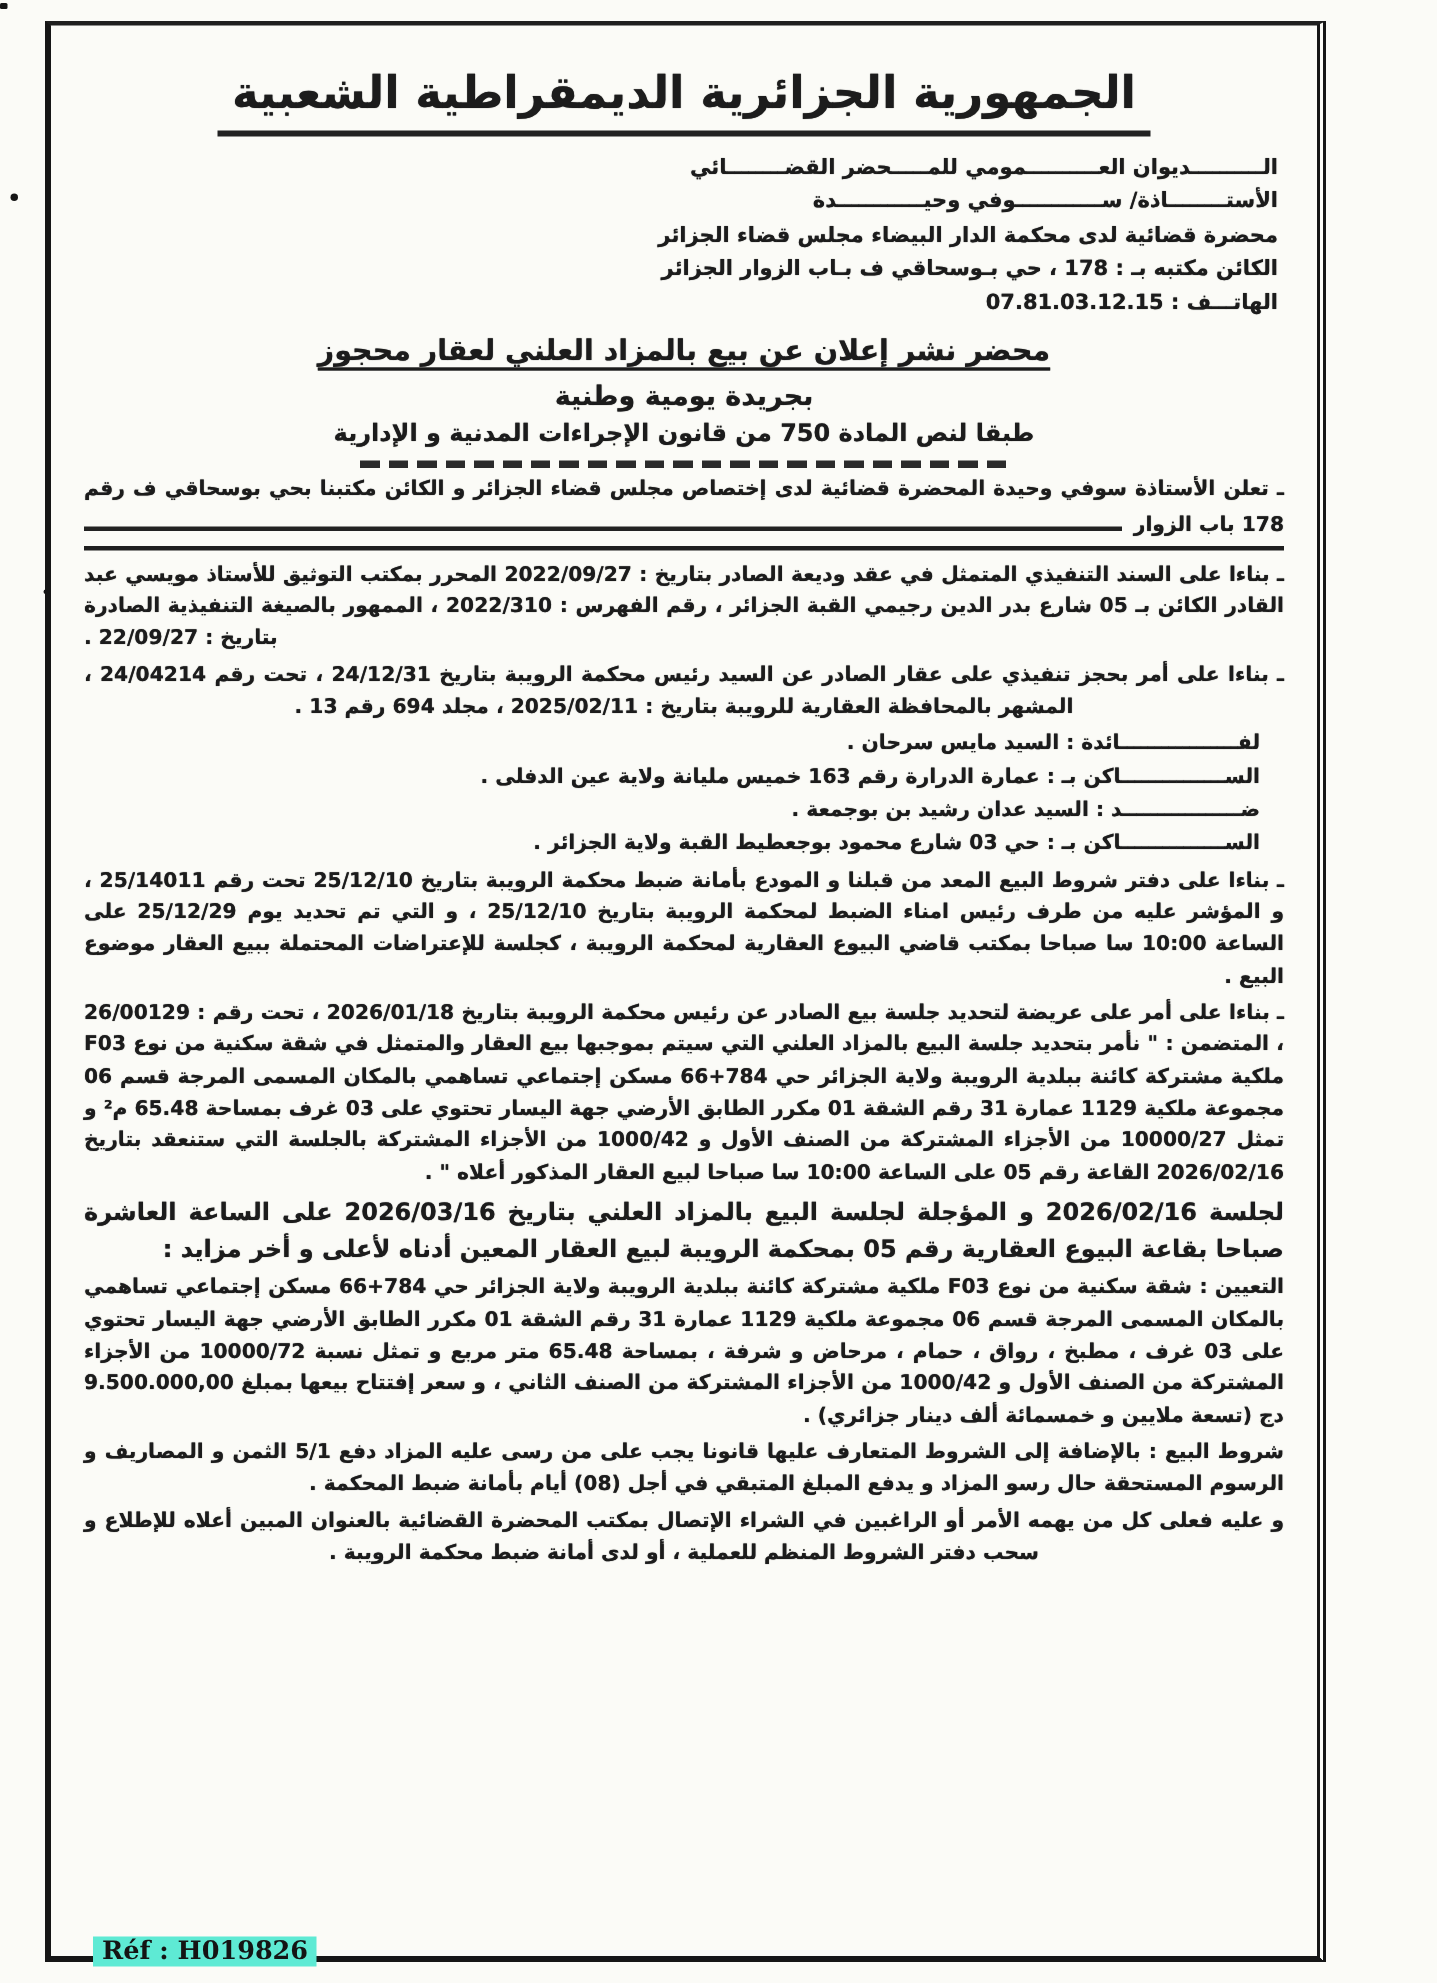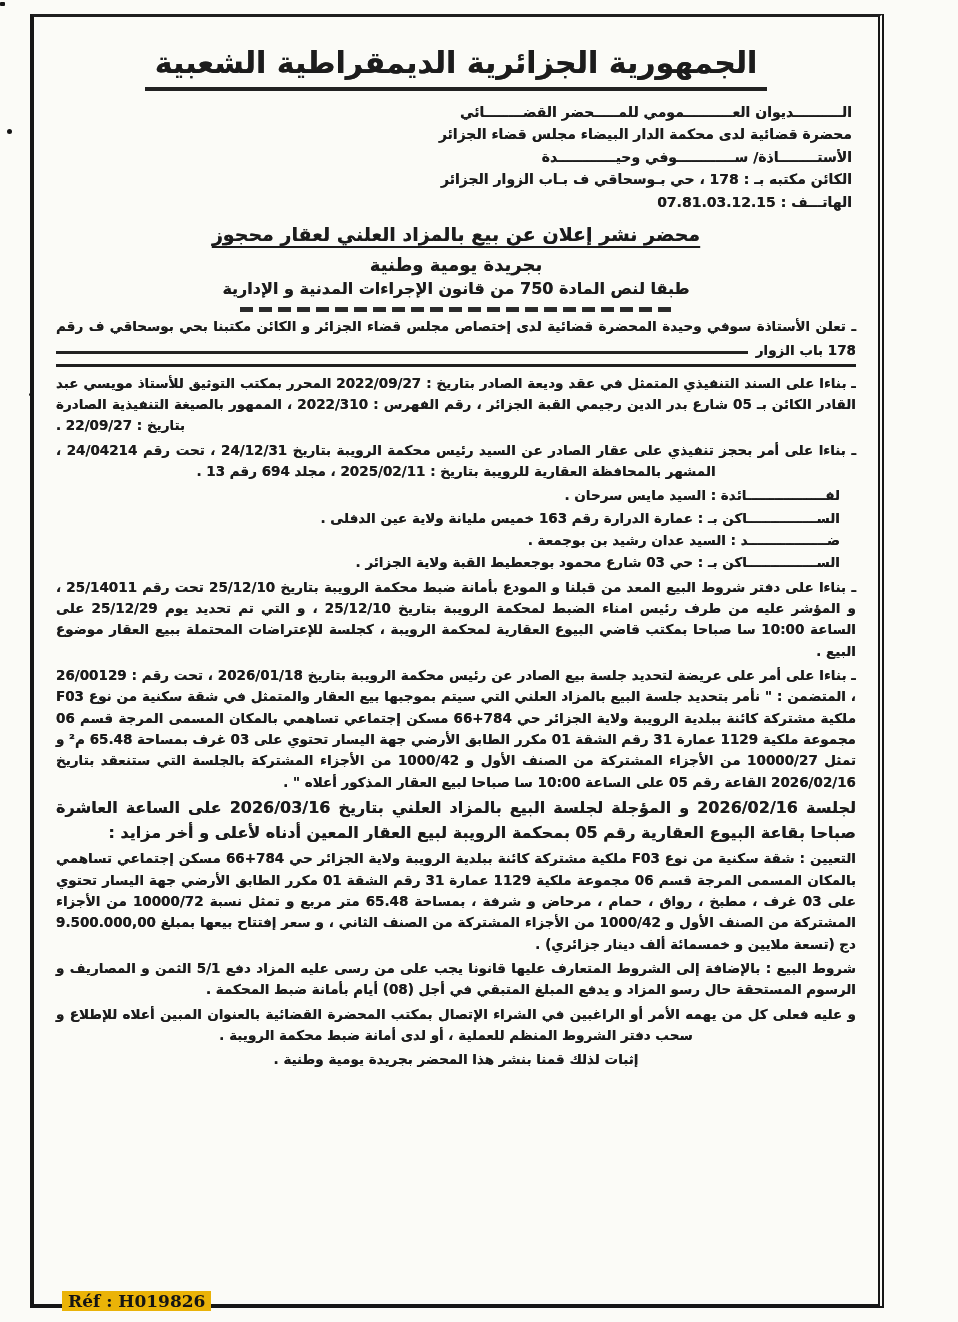--- a/index.html
+++ b/index.html
@@ -51,43 +51,43 @@
   .rule-full{height:0;border-top:3px solid #1f1f1f;margin:1px 0 6px 0;}
   .party .label{display:inline;}
   .party{margin:1px 16px;}
   .big{font-size:16px;line-height:1.55;margin:9px 0 7px 0;text-align:justify;}
   .centered{text-align:center;text-align-last:center;}
   
   .ref{
     position:absolute;left:62px;top:1291px;
     font-family:"DejaVu Serif", serif;
     font-size:17px;font-weight:bold;color:#141414;
-    background:#eab308;padding:0 6px;direction:ltr;
+    background:#5eead4;padding:0 6px;direction:ltr;
   }
   
   .speck{position:absolute;background:#151515;border-radius:50%;}
   .speck.s1{left:7px;top:129px;width:5px;height:5px;}
   .speck.s2{left:29px;top:393px;width:3px;height:3px;}
   .speck.s3{left:0;top:2px;width:5px;height:4px;border-radius:1px;}
 </style>
 </head>
 <body>
 
 <div class="speck s1"></div>
 <div class="speck s2"></div>
 <div class="speck s3"></div>
 
 <div class="frame ink">
 
   <div class="country">الجمهورية الجزائرية الديمقراطية الشعبية</div>
 
   <div class="office">
     <div>الــــــــــديوان العــــــــــمومي للمـــــحضر القضــــــــائي</div>
+    <div>الأستــــــــاذة/ ســــــــــــوفي وحيــــــــــــدة</div>
     <div>محضرة قضائية لدى محكمة الدار البيضاء مجلس قضاء الجزائر</div>
-    <div>الأستــــــــاذة/ ســــــــــــوفي وحيــــــــــــدة</div>
     <div>الكائن مكتبه بـ : 178 ، حي بـوسحاقي ف بـاب الزوار الجزائر</div>
     <div>الهاتـــف : 07.81.03.12.15</div>
   </div>
 
   <div class="title-block">
     <div class="title-main">محضر نشر إعلان عن بيع بالمزاد العلني لعقار محجوز</div>
     <div class="title-sub">بجريدة يومية وطنية</div>
     <div class="title-law">طبقا لنص المادة 750 من قانون الإجراءات المدنية و الإدارية</div>
     <div class="dashes"></div>
   </div>
@@ -127,18 +127,17 @@
     <p>ـ بناءا على أمر على عريضة لتحديد جلسة بيع الصادر عن رئيس محكمة الرويبة بتاريخ 2026/01/18 ، تحت رقم : 26/00129 ، المتضمن : " نأمر بتحديد جلسة البيع بالمزاد العلني التي سيتم بموجبها بيع العقار والمتمثل في شقة سكنية من نوع F03 ملكية مشتركة كائنة ببلدية الرويبة ولاية الجزائر حي 784+66 مسكن إجتماعي تساهمي بالمكان المسمى المرجة قسم 06 مجموعة ملكية 1129 عمارة 31 رقم الشقة 01 مكرر الطابق الأرضي جهة اليسار تحتوي على 03 غرف بمساحة 65.48 م² و تمثل 10000/27 من الأجزاء المشتركة من الصنف الأول و 1000/42 من الأجزاء المشتركة بالجلسة التي ستنعقد بتاريخ 2026/02/16 القاعة رقم 05 على الساعة 10:00 سا صباحا لبيع العقار المذكور أعلاه " .</p>
 
     <p class="big">لجلسة 2026/02/16 و المؤجلة لجلسة البيع بالمزاد العلني بتاريخ 2026/03/16 على الساعة العاشرة صباحا بقاعة البيوع العقارية رقم 05 بمحكمة الرويبة لبيع العقار المعين أدناه لأعلى و أخر مزايد :</p>
 
     <p>التعيين : شقة سكنية من نوع F03 ملكية مشتركة كائنة ببلدية الرويبة ولاية الجزائر حي 784+66 مسكن إجتماعي تساهمي بالمكان المسمى المرجة قسم 06 مجموعة ملكية 1129 عمارة 31 رقم الشقة 01 مكرر الطابق الأرضي جهة اليسار تحتوي على 03 غرف ، مطبخ ، رواق ، حمام ، مرحاض و شرفة ، بمساحة 65.48 متر مربع و تمثل نسبة 10000/72 من الأجزاء المشتركة من الصنف الأول و 1000/42 من الأجزاء المشتركة من الصنف الثاني ، و سعر إفتتاح بيعها بمبلغ 9.500.000,00 دج (تسعة ملايين و خمسمائة ألف دينار جزائري) .</p>
 
     <p>شروط البيع : بالإضافة إلى الشروط المتعارف عليها قانونا يجب على من رسى عليه المزاد دفع 5/1 الثمن و المصاريف و الرسوم المستحقة حال رسو المزاد و يدفع المبلغ المتبقي في أجل (08) أيام بأمانة ضبط المحكمة .</p>
 
     <p class="last-center">و عليه فعلى كل من يهمه الأمر أو الراغبين في الشراء الإتصال بمكتب المحضرة القضائية بالعنوان المبين أعلاه للإطلاع و سحب دفتر الشروط المنظم للعملية ، أو لدى أمانة ضبط محكمة الرويبة .</p>
 
-    <p class="centered">إثبات لذلك قمنا بنشر هذا المحضر بجريدة يومية وطنية .</p>
 
   </div>
 </div>
 
 <div class="ref">Réf : H019826</div>
 
 </body></html>

